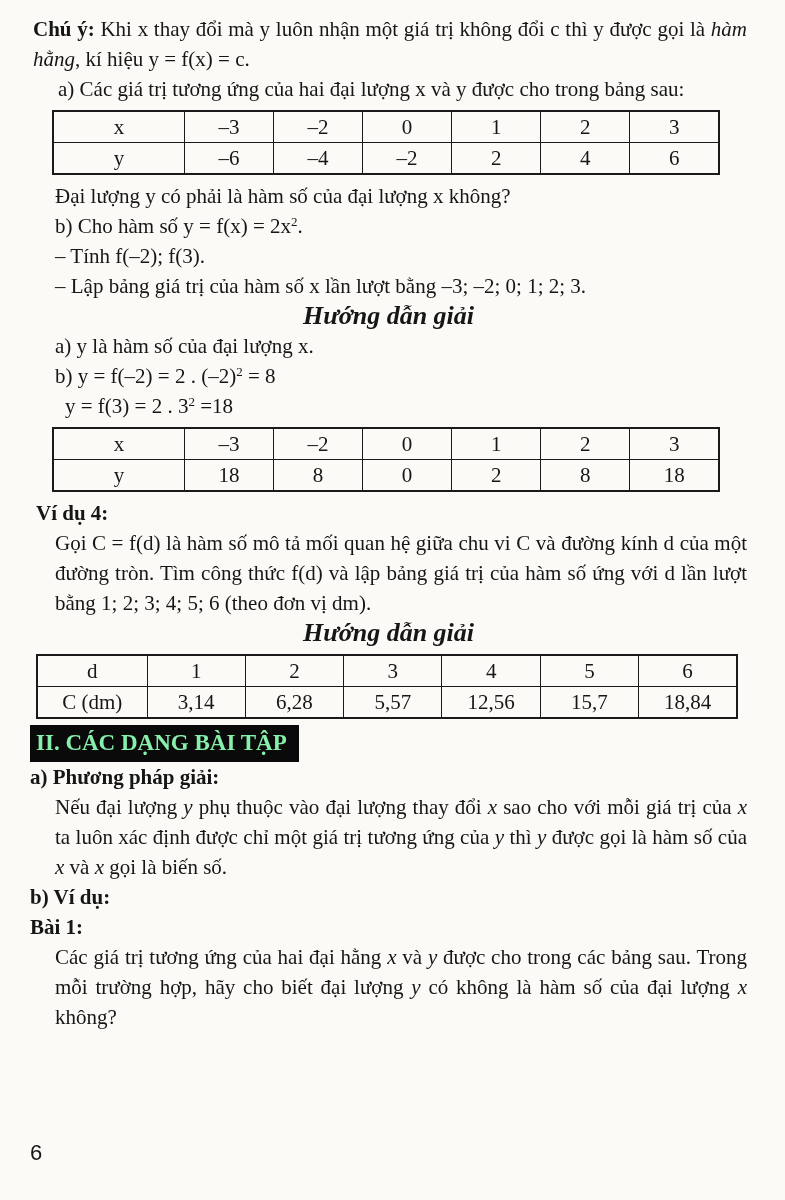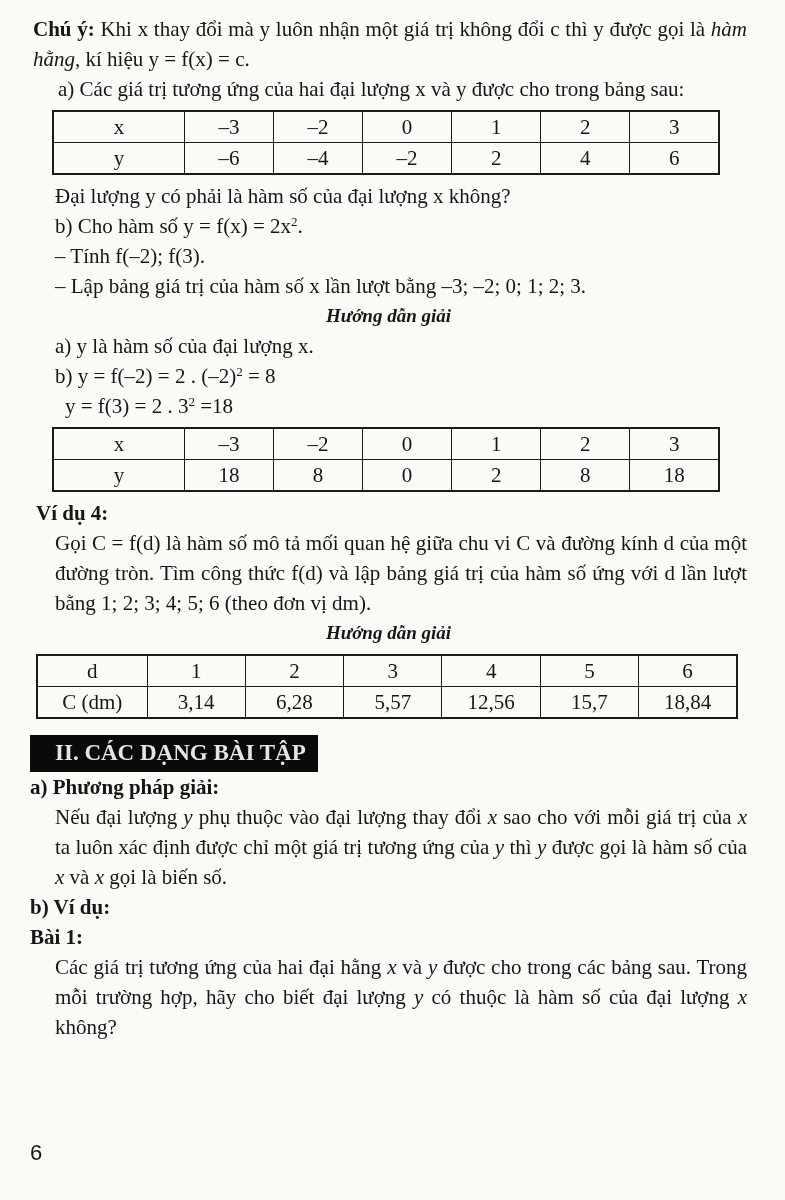--- a/index.html
+++ b/index.html
@@ -28,21 +28,21 @@
   .ind  { margin-left: 25px; }
   .ind2 { margin-left: 35px; }
   .intro-ind { margin-left: 28px; }
   .heading { font-weight: bold; }
   .mt6 { margin-top: 6px; }
   .mt4 { margin-top: 4px; }
   .center-h {
     text-align: center;
     font-weight: bold;
     font-style: italic;
-    font-size: 19px;
+    font-size: 26px;
   }
   sup {
     font-size: 13px;
     line-height: 0;
     vertical-align: 7px;
   }
   table.v {
     border-collapse: collapse;
     table-layout: fixed;
     width: 668px;
@@ -55,26 +55,25 @@
     height: 29px;
     padding: 0;
     font-size: 21px;
   }
   table.v td.c0 { width: 19.5%; }
   table.v3 { width: 702px; margin-left: 6px; }
   table.v3 td.c0 { width: 15.5%; }
   .banner {
     display: inline-block;
     background: #0a0a0a;
-    color: #e5e5e5;
+    color: #86efac;
     font-weight: bold;
     font-size: 23px;
     line-height: 28px;
-    padding: 4px 12px 5px 25px;
-    margin-top: 10px;
+    padding: 4px 12px 5px 6px;
   }
   .pagenum {
     position: absolute;
     left: 30px;
     top: 1138px;
     font-size: 22px;
     font-family: "Liberation Sans", "DejaVu Sans", sans-serif;
   }
 </style>
 </head>
@@ -185,17 +184,17 @@
 
 
   <p class="heading">a) Phương pháp giải:</p>
 
   <p class="ind just"><span>Nếu đại lượng </span><span class="it">y</span><span> phụ thuộc vào đại lượng thay đổi </span><span class="it">x</span><span> sao cho với mỗi giá trị của </span><span class="it">x</span><span> ta luôn xác định được chỉ một giá trị tương ứng của </span><span class="it">y</span><span> thì </span><span class="it">y</span><span> được gọi là hàm số của </span><span class="it">x</span><span> và </span><span class="it">x</span><span> gọi là biến số.</span></p>
 
   <p class="heading">b) Ví dụ:</p>
 
   <p class="heading">Bài 1:</p>
 
-  <p class="ind just"><span>Các giá trị tương ứng của hai đại hằng </span><span class="it">x</span><span> và </span><span class="it">y</span><span> được cho trong các bảng sau. Trong mỗi trường hợp, hãy cho biết đại lượng </span><span class="it">y</span><span> có thuộc là hàm số của đại lượng </span><span class="it">x</span><span> không?</span></p>
+  <p class="ind just"><span>Các giá trị tương ứng của hai đại hằng </span><span class="it">x</span><span> và </span><span class="it">y</span><span> được cho trong các bảng sau. Trong mỗi trường hợp, hãy cho biết đại lượng </span><span class="it">y</span><span> có không là hàm số của đại lượng </span><span class="it">x</span><span> không?</span></p>
 
   <span class="pagenum">6</span>
 
 </div>
 
 </body></html>

